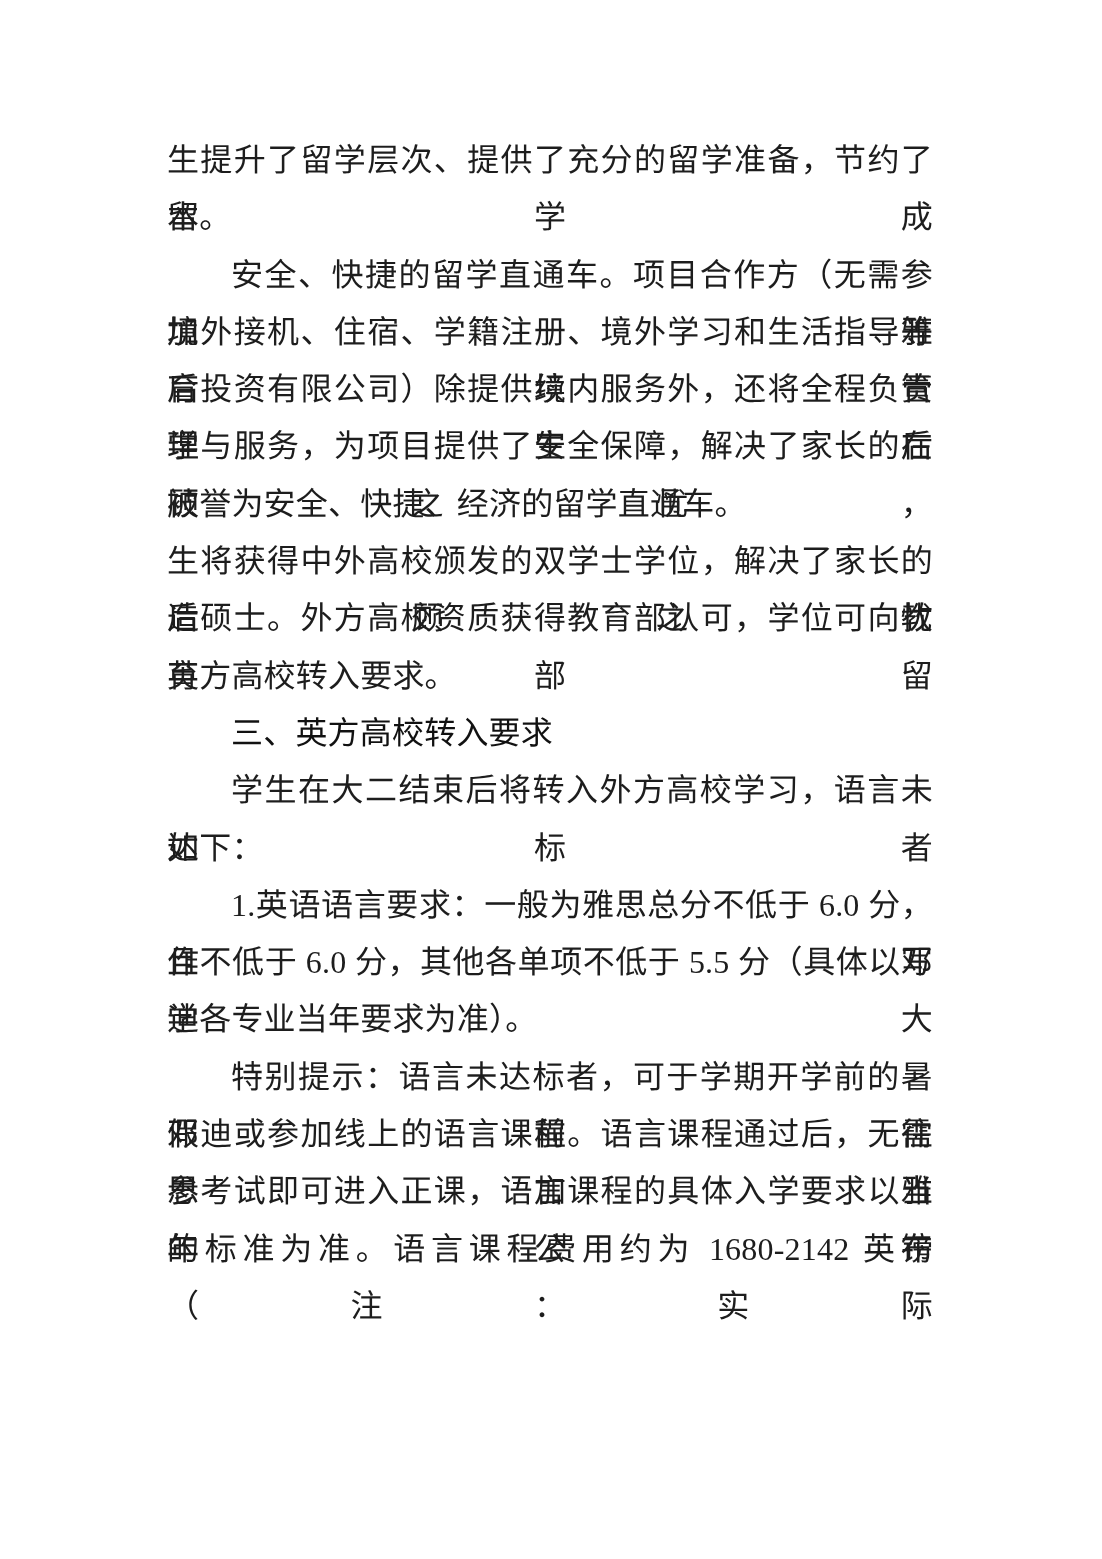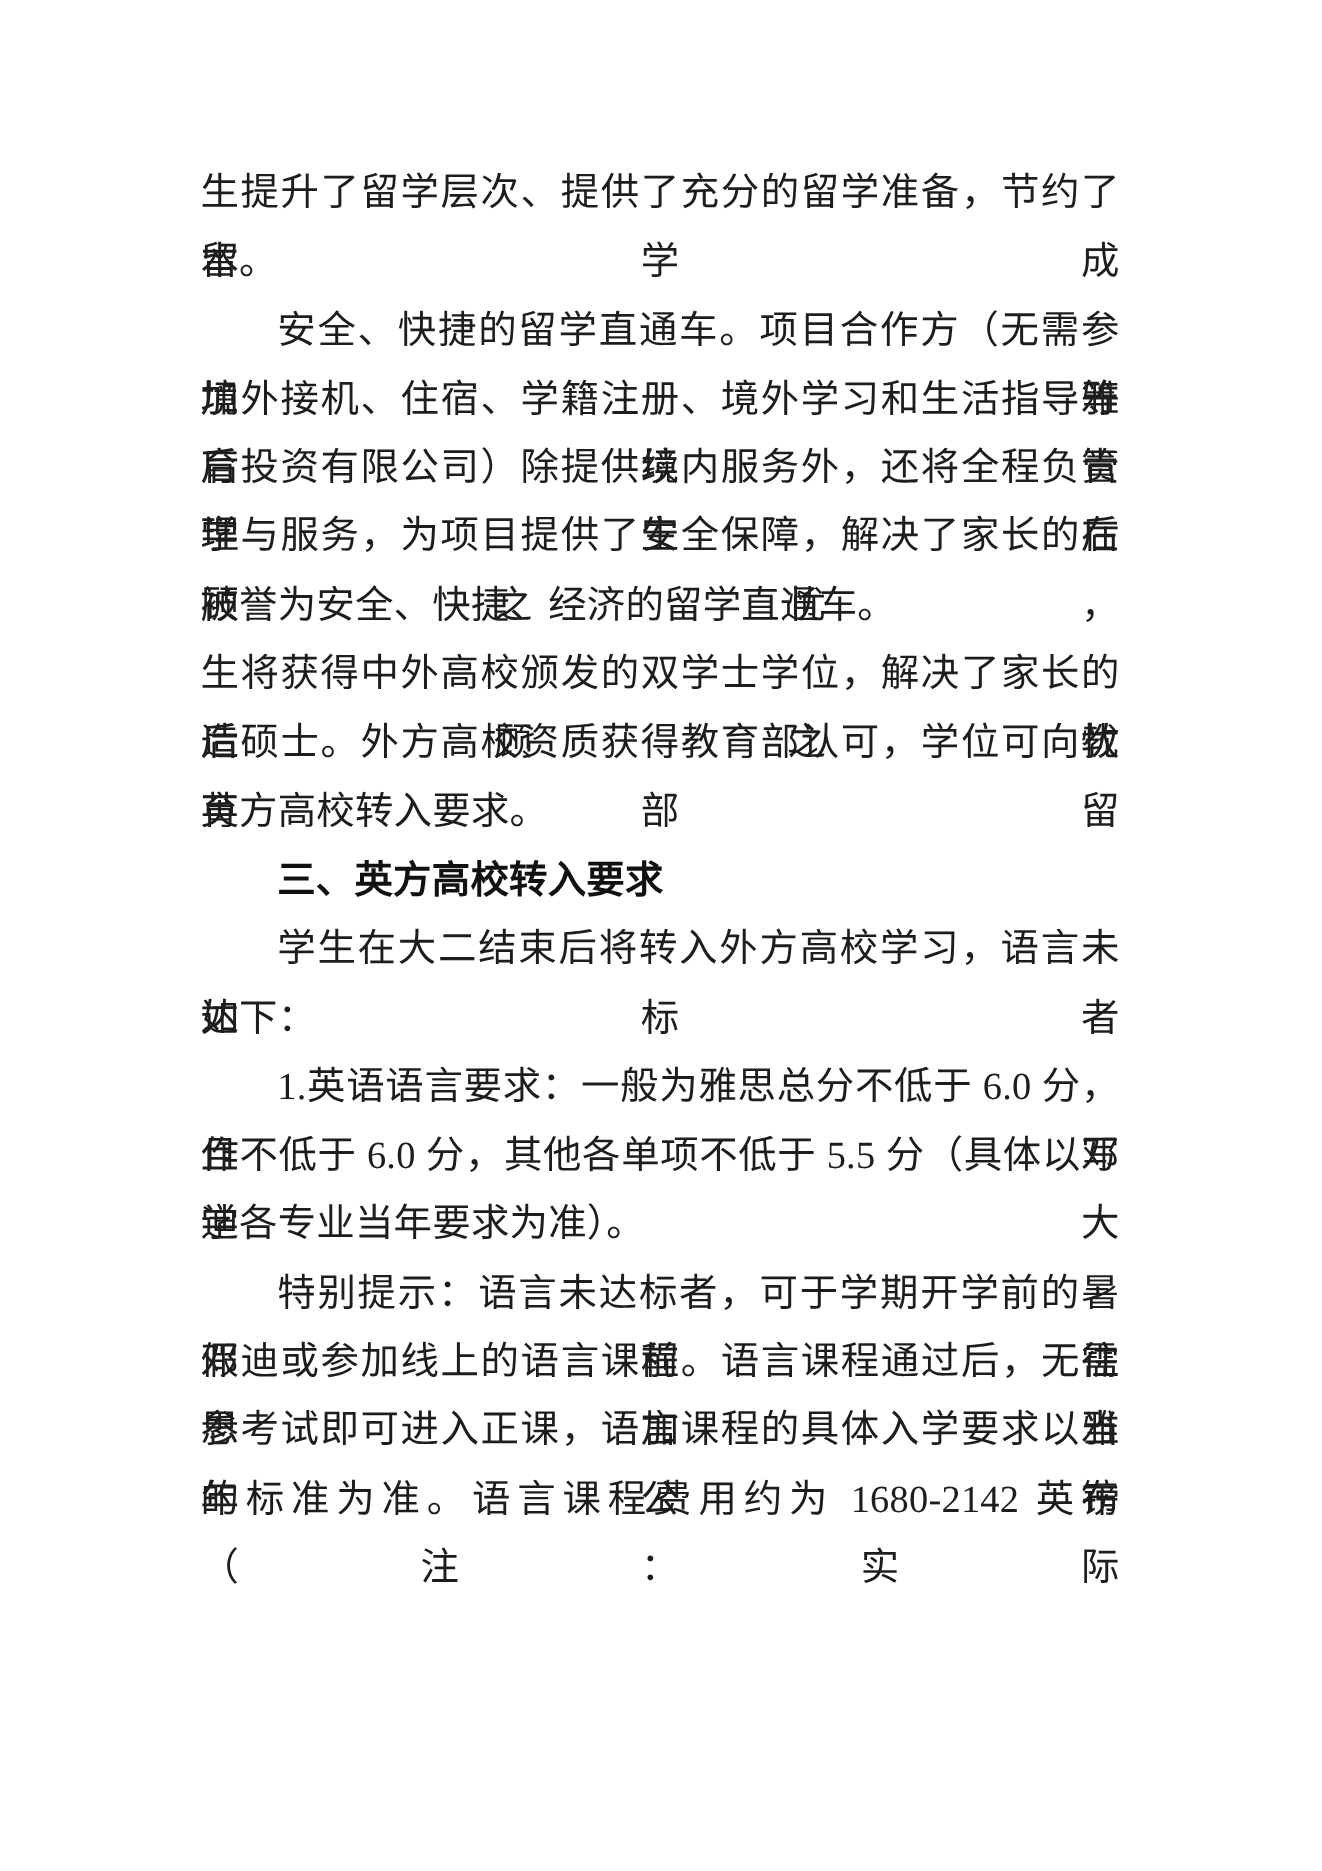--- a/index.html
+++ b/index.html
@@ -44,21 +44,21 @@
   }
   
   .para-end {
     text-align: left;
     text-align-last: left;
   }
   
   .heading {
     text-indent: 2em;
     font-family: "Liberation Sans", "DejaVu Sans", sans-serif;
-    font-weight: 700;
+    font-weight: 400;
     color: #111111;
     text-align: left;
     text-align-last: left;
   }
 </style>
 </head>
 <body>
 
 <div class="page">
   <div class="text-block">

